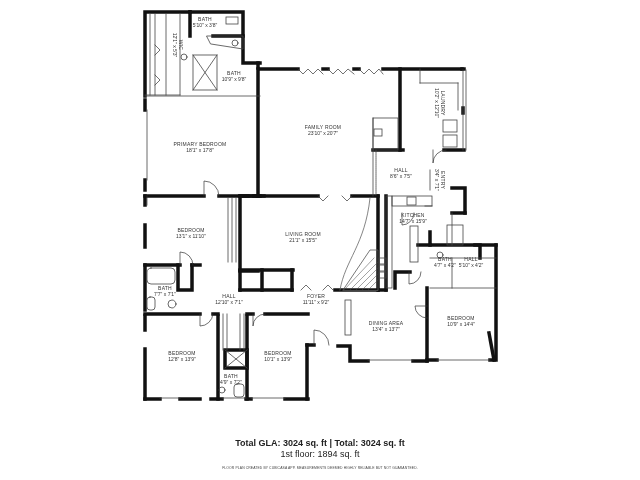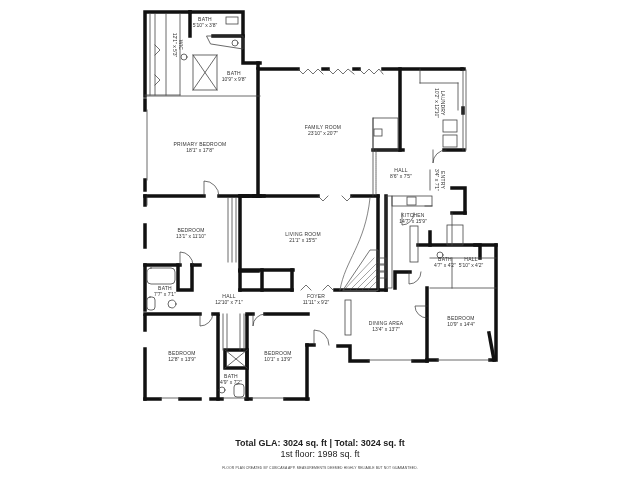--- a/index.html
+++ b/index.html
@@ -291,15 +291,15 @@
     <span class="dim">10'1" x 13'9"</span>
   </div>
   <div class="room-label" style="left:231px;top:379px;">
     <span class="name">BATH</span>
     <span class="dim">4'9" x 7'2"</span>
   </div>
 </div>
 
 <div id="footer">
   <div id="total">Total GLA: 3024 sq. ft | Total: 3024 sq. ft</div>
-  <div id="floor">1st floor: 1998 sq. ft</div>
+  <div id="floor">1st floor: 1894 sq. ft</div>
   <div id="disclaimer">FLOOR PLAN CREATED BY CUBICASA APP. MEASUREMENTS DEEMED HIGHLY RELIABLE BUT NOT GUARANTEED.</div>
 </div>
 
 </body></html>

